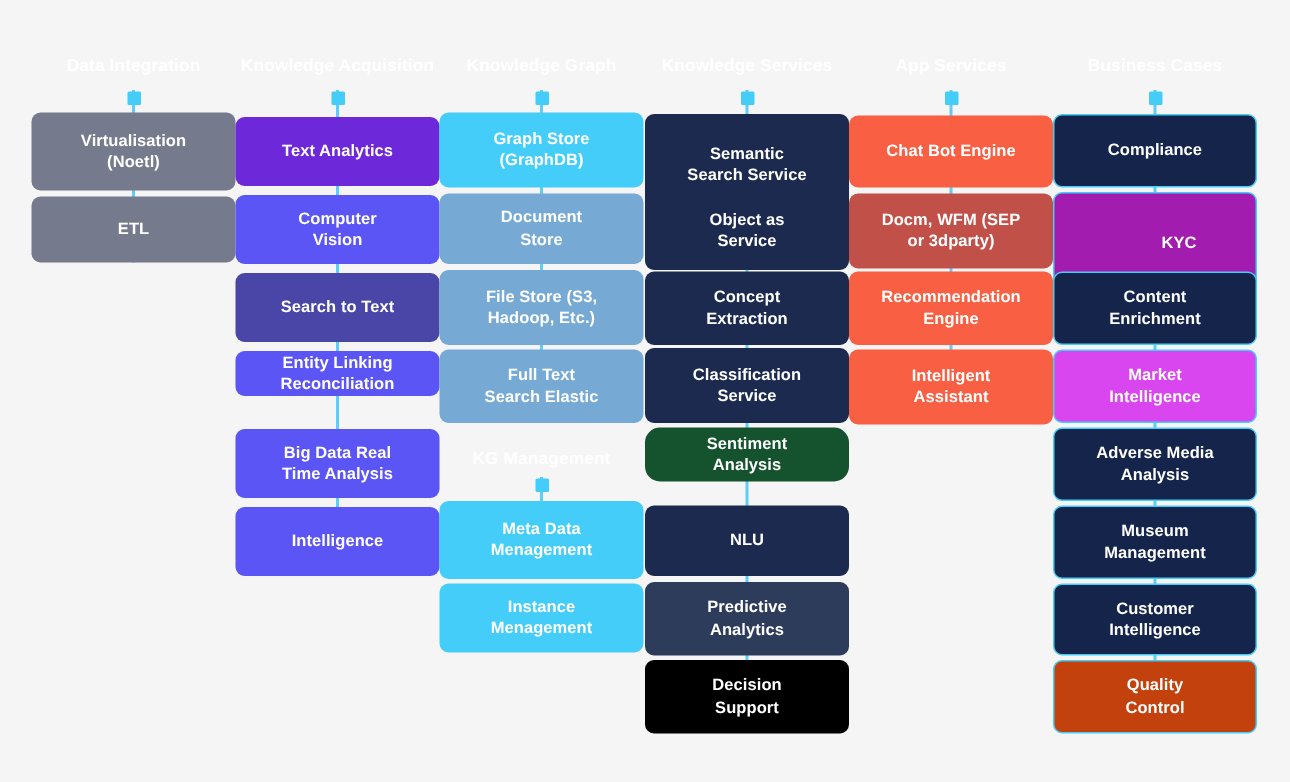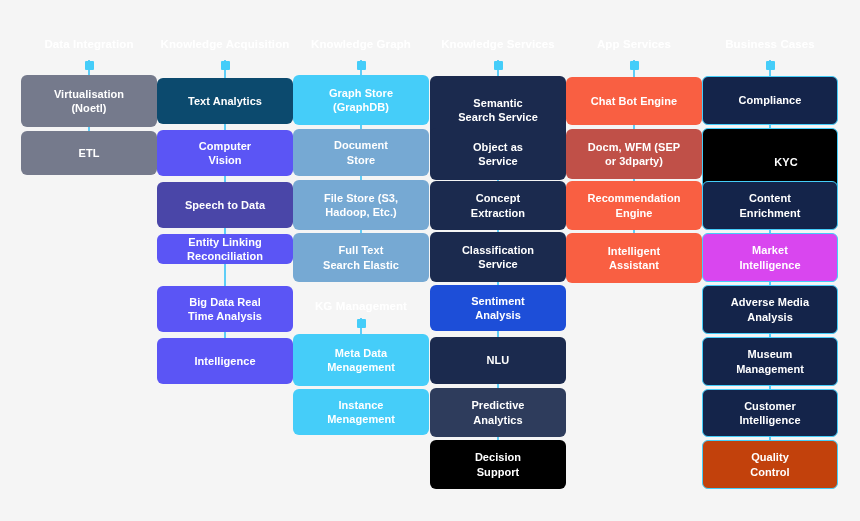--- a/index.html
+++ b/index.html
@@ -92,28 +92,28 @@
         <span>Virtualisation<br>(Noetl)</span>
       </div>
       <div class="box" style="top: 131px; height: 44px; background: rgb(117, 122, 140); color: rgb(255, 255, 255);">
         <span>ETL</span>
       </div>
     </div>
     <div class="column" style="left: 157px;">
       <div class="col-header" style="top: 38px;">Knowledge Acquisition</div>
       <div class="spine" style="top: 60px; height: 323px; background: rgb(94, 205, 247);"></div>
       <div class="node-dot" style="top: 61px; background: rgb(69, 205, 249);"></div>
-      <div class="box" style="top: 78px; height: 46px; background: #0c4a6e; color: rgb(255, 255, 255);">
+      <div class="box" style="top: 78px; height: 46px; background: #6d28d9; color: rgb(255, 255, 255);">
         <span>Text Analytics</span>
       </div>
       <div class="box" style="top: 130px; height: 46px; background: rgb(91, 85, 245); color: rgb(255, 255, 255);">
         <span>Computer<br>Vision</span>
       </div>
       <div class="box" style="top: 182px; height: 46px; background: rgb(74, 70, 168); color: rgb(255, 255, 255);">
-        <span>Speech to Data</span>
+        <span>Search to Text</span>
       </div>
       <div class="box" style="top: 234px; height: 30px; background: rgb(91, 85, 245); color: rgb(255, 255, 255);">
         <span>Entity Linking<br>Reconciliation</span>
       </div>
       <div class="box" style="top: 286px; height: 46px; background: rgb(91, 85, 245); color: rgb(255, 255, 255);">
         <span>Big Data Real<br>Time Analysis</span>
       </div>
       <div class="box" style="top: 338px; height: 46px; background: rgb(91, 85, 245); color: rgb(255, 255, 255);">
         <span>Intelligence</span>
       </div>
@@ -153,21 +153,21 @@
       </div>
       <div class="box" style="top: 128px; height: 52px; background: rgb(27, 42, 78); color: rgb(255, 255, 255);">
         <span>Object as<br>Service</span>
       </div>
       <div class="box" style="top: 181px; height: 49px; background: rgb(27, 42, 78); color: rgb(255, 255, 255);">
         <span>Concept<br>Extraction</span>
       </div>
       <div class="box" style="top: 232px; height: 50px; background: rgb(27, 42, 78); color: rgb(255, 255, 255);">
         <span>Classification<br>Service</span>
       </div>
-      <div class="box" style="top: 285px; height: 46px; background: #1d4ed8; color: rgb(255, 255, 255);">
+      <div class="box" style="top: 285px; height: 36px; background: #14532d; color: rgb(255, 255, 255); border-radius: 10px;">
         <span>Sentiment<br>Analysis</span>
       </div>
       <div class="box" style="top: 337px; height: 47px; background: rgb(27, 42, 78); color: rgb(255, 255, 255);">
         <span>NLU</span>
       </div>
       <div class="box" style="top: 388px; height: 49px; background: rgb(46, 60, 92); color: rgb(255, 255, 255);">
         <span>Predictive<br>Analytics</span>
       </div>
       <div class="box" style="top: 440px; height: 49px; background: #000000; color: rgb(255, 255, 255);">
         <span>Decision<br>Support</span>
@@ -190,21 +190,21 @@
         <span>Intelligent<br>Assistant</span>
       </div>
     </div>
     <div class="column" style="left: 702px;">
       <div class="col-header" style="top: 38px;">Business Cases</div>
       <div class="spine" style="top: 60px; height: 425px; background: rgb(94, 205, 247);"></div>
       <div class="node-dot" style="top: 61px; background: rgb(69, 205, 249);"></div>
       <div class="box" style="top: 76px; height: 49px; background: rgb(20, 36, 74); color: rgb(255, 255, 255); border: 1px solid rgb(69, 205, 249);">
         <span>Compliance</span>
       </div>
-      <div class="box" style="top: 128px; height: 68px; background: #000000; color: rgb(255, 255, 255); border: 1px solid rgb(69, 205, 249); padding-left: 40px;">
+      <div class="box" style="top: 128px; height: 68px; background: #a21caf; color: rgb(255, 255, 255); border: 1px solid rgb(69, 205, 249); padding-left: 40px;">
         <span>KYC</span>
       </div>
       <div class="box" style="top: 181px; height: 49px; background: rgb(20, 36, 74); color: rgb(255, 255, 255); border: 1px solid rgb(69, 205, 249);">
         <span>Content<br>Enrichment</span>
       </div>
       <div class="box" style="top: 233px; height: 49px; background: #d946ef; color: rgb(255, 255, 255); border: 1px solid rgb(69, 205, 249);">
         <span>Market<br>Intelligence</span>
       </div>
       <div class="box" style="top: 285px; height: 49px; background: rgb(20, 36, 74); color: rgb(255, 255, 255); border: 1px solid rgb(69, 205, 249);">
         <span>Adverse Media<br>Analysis</span>

